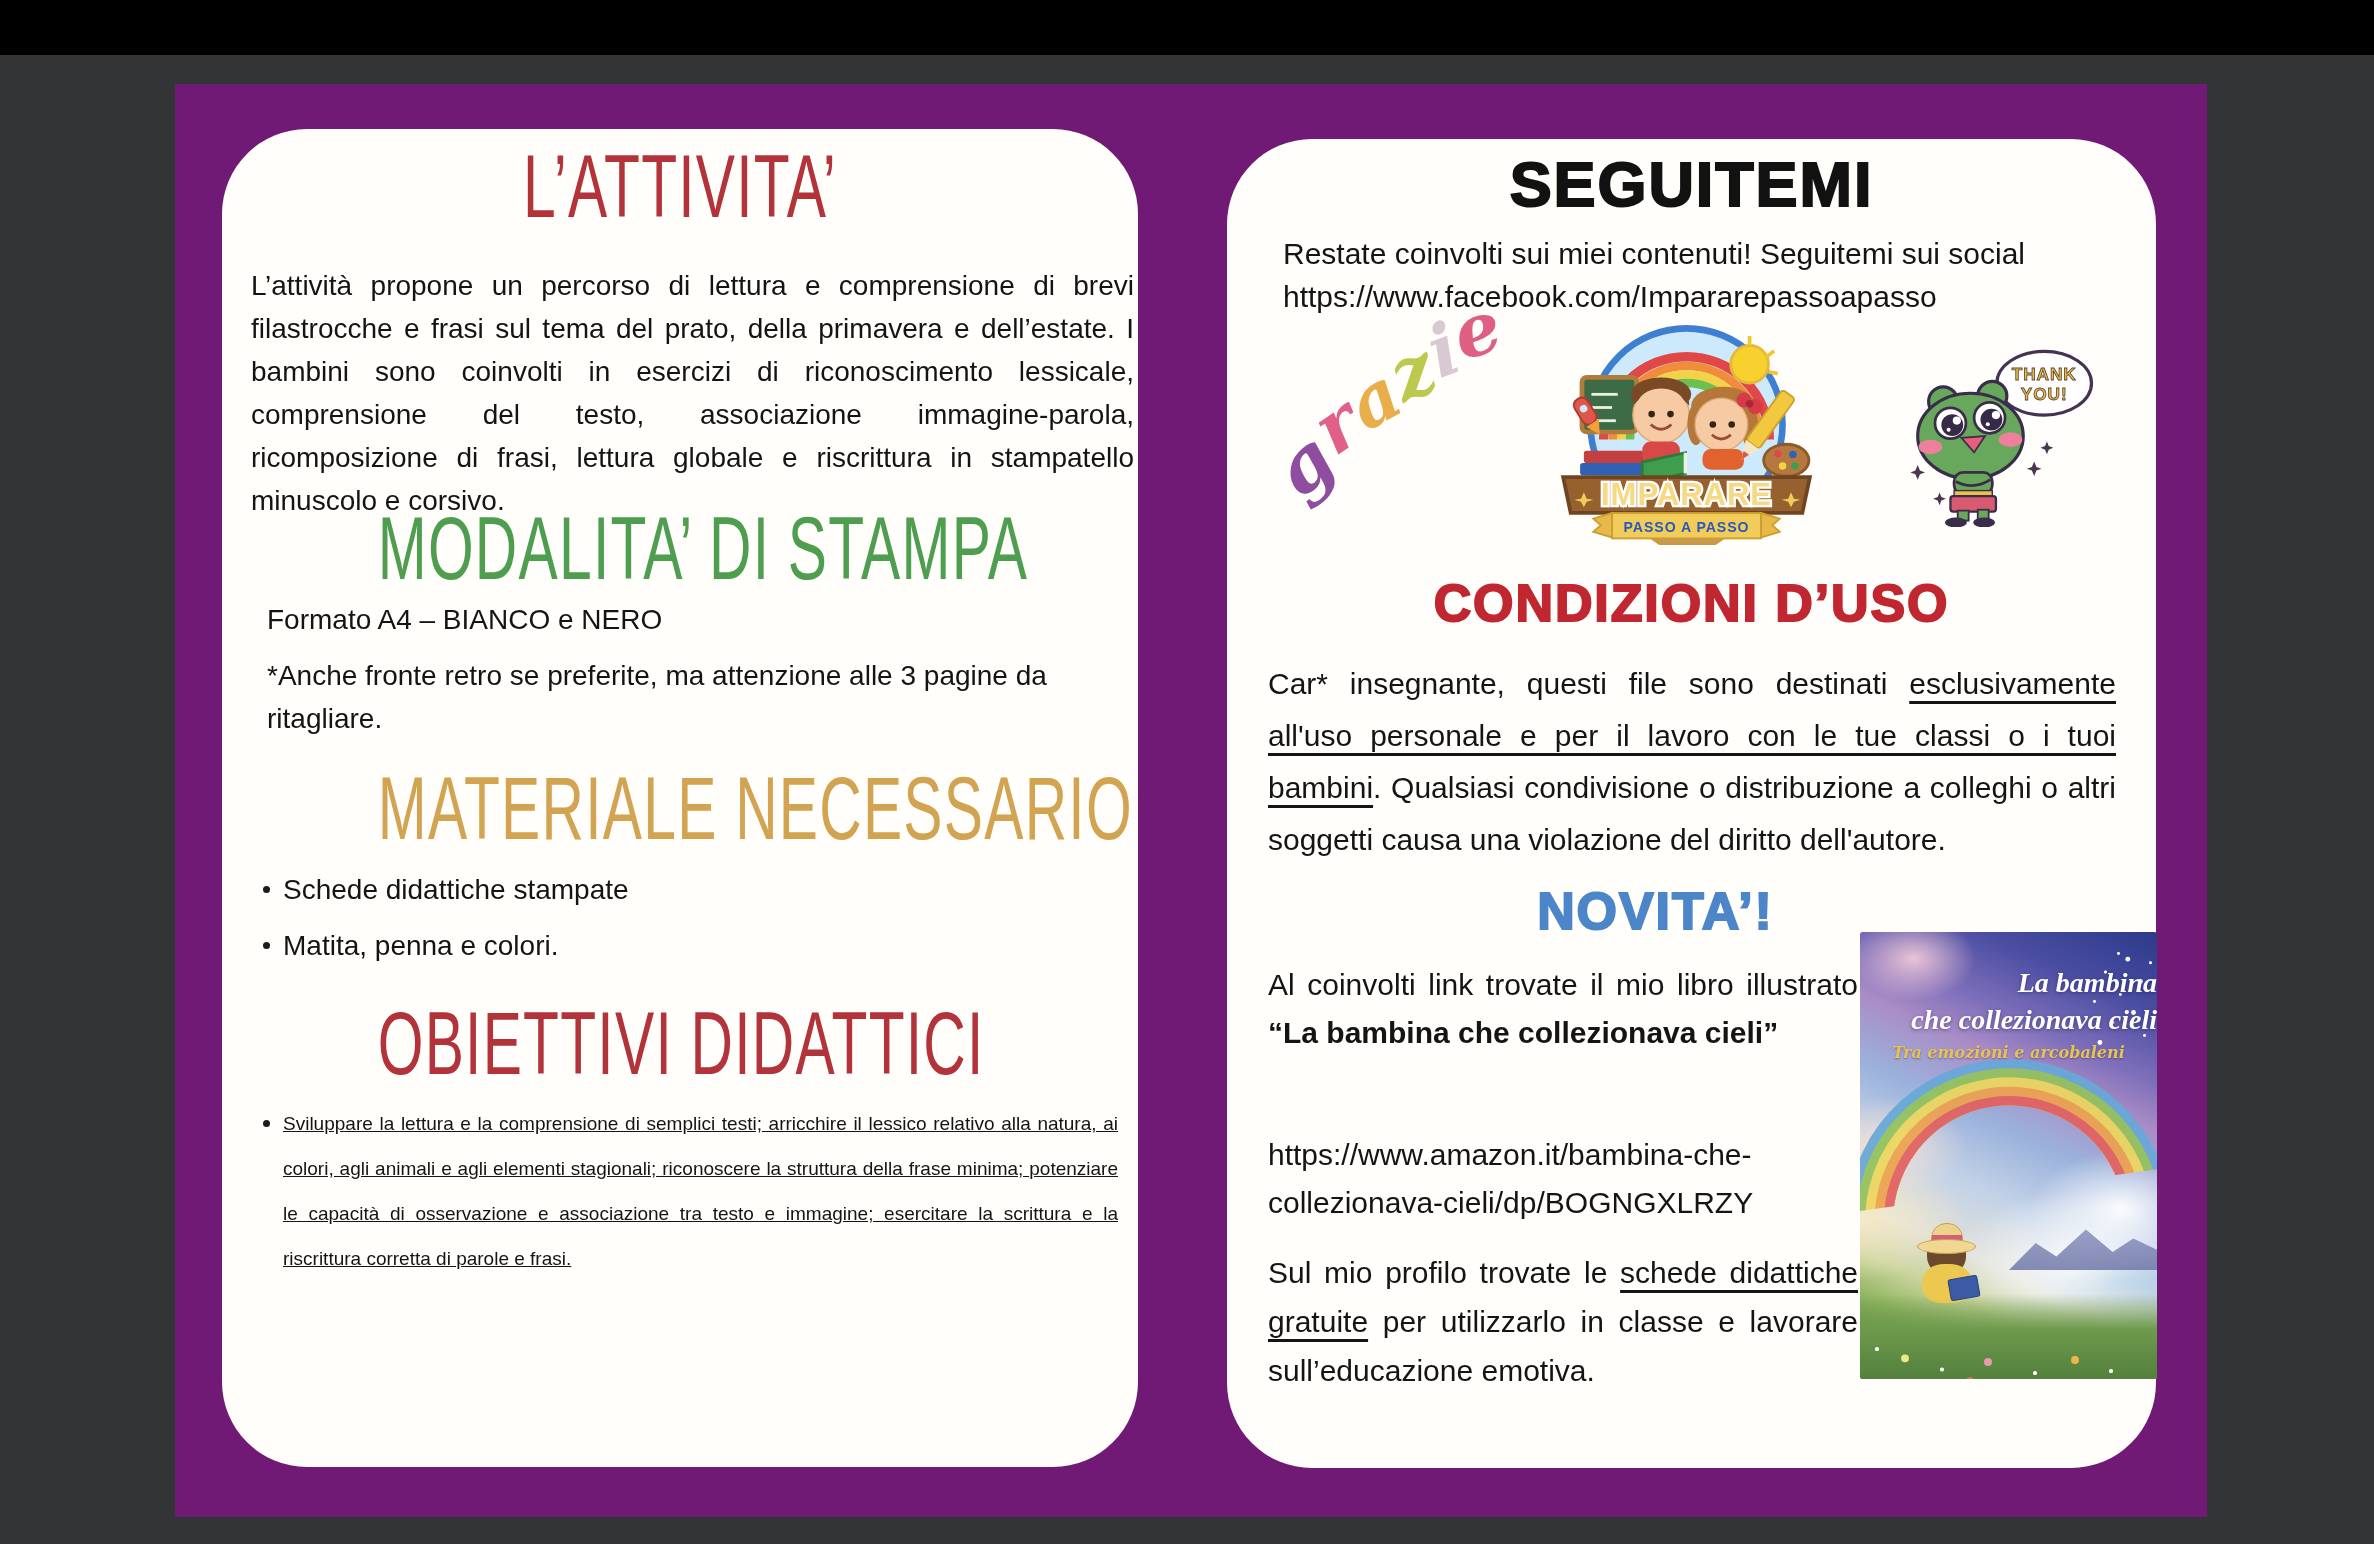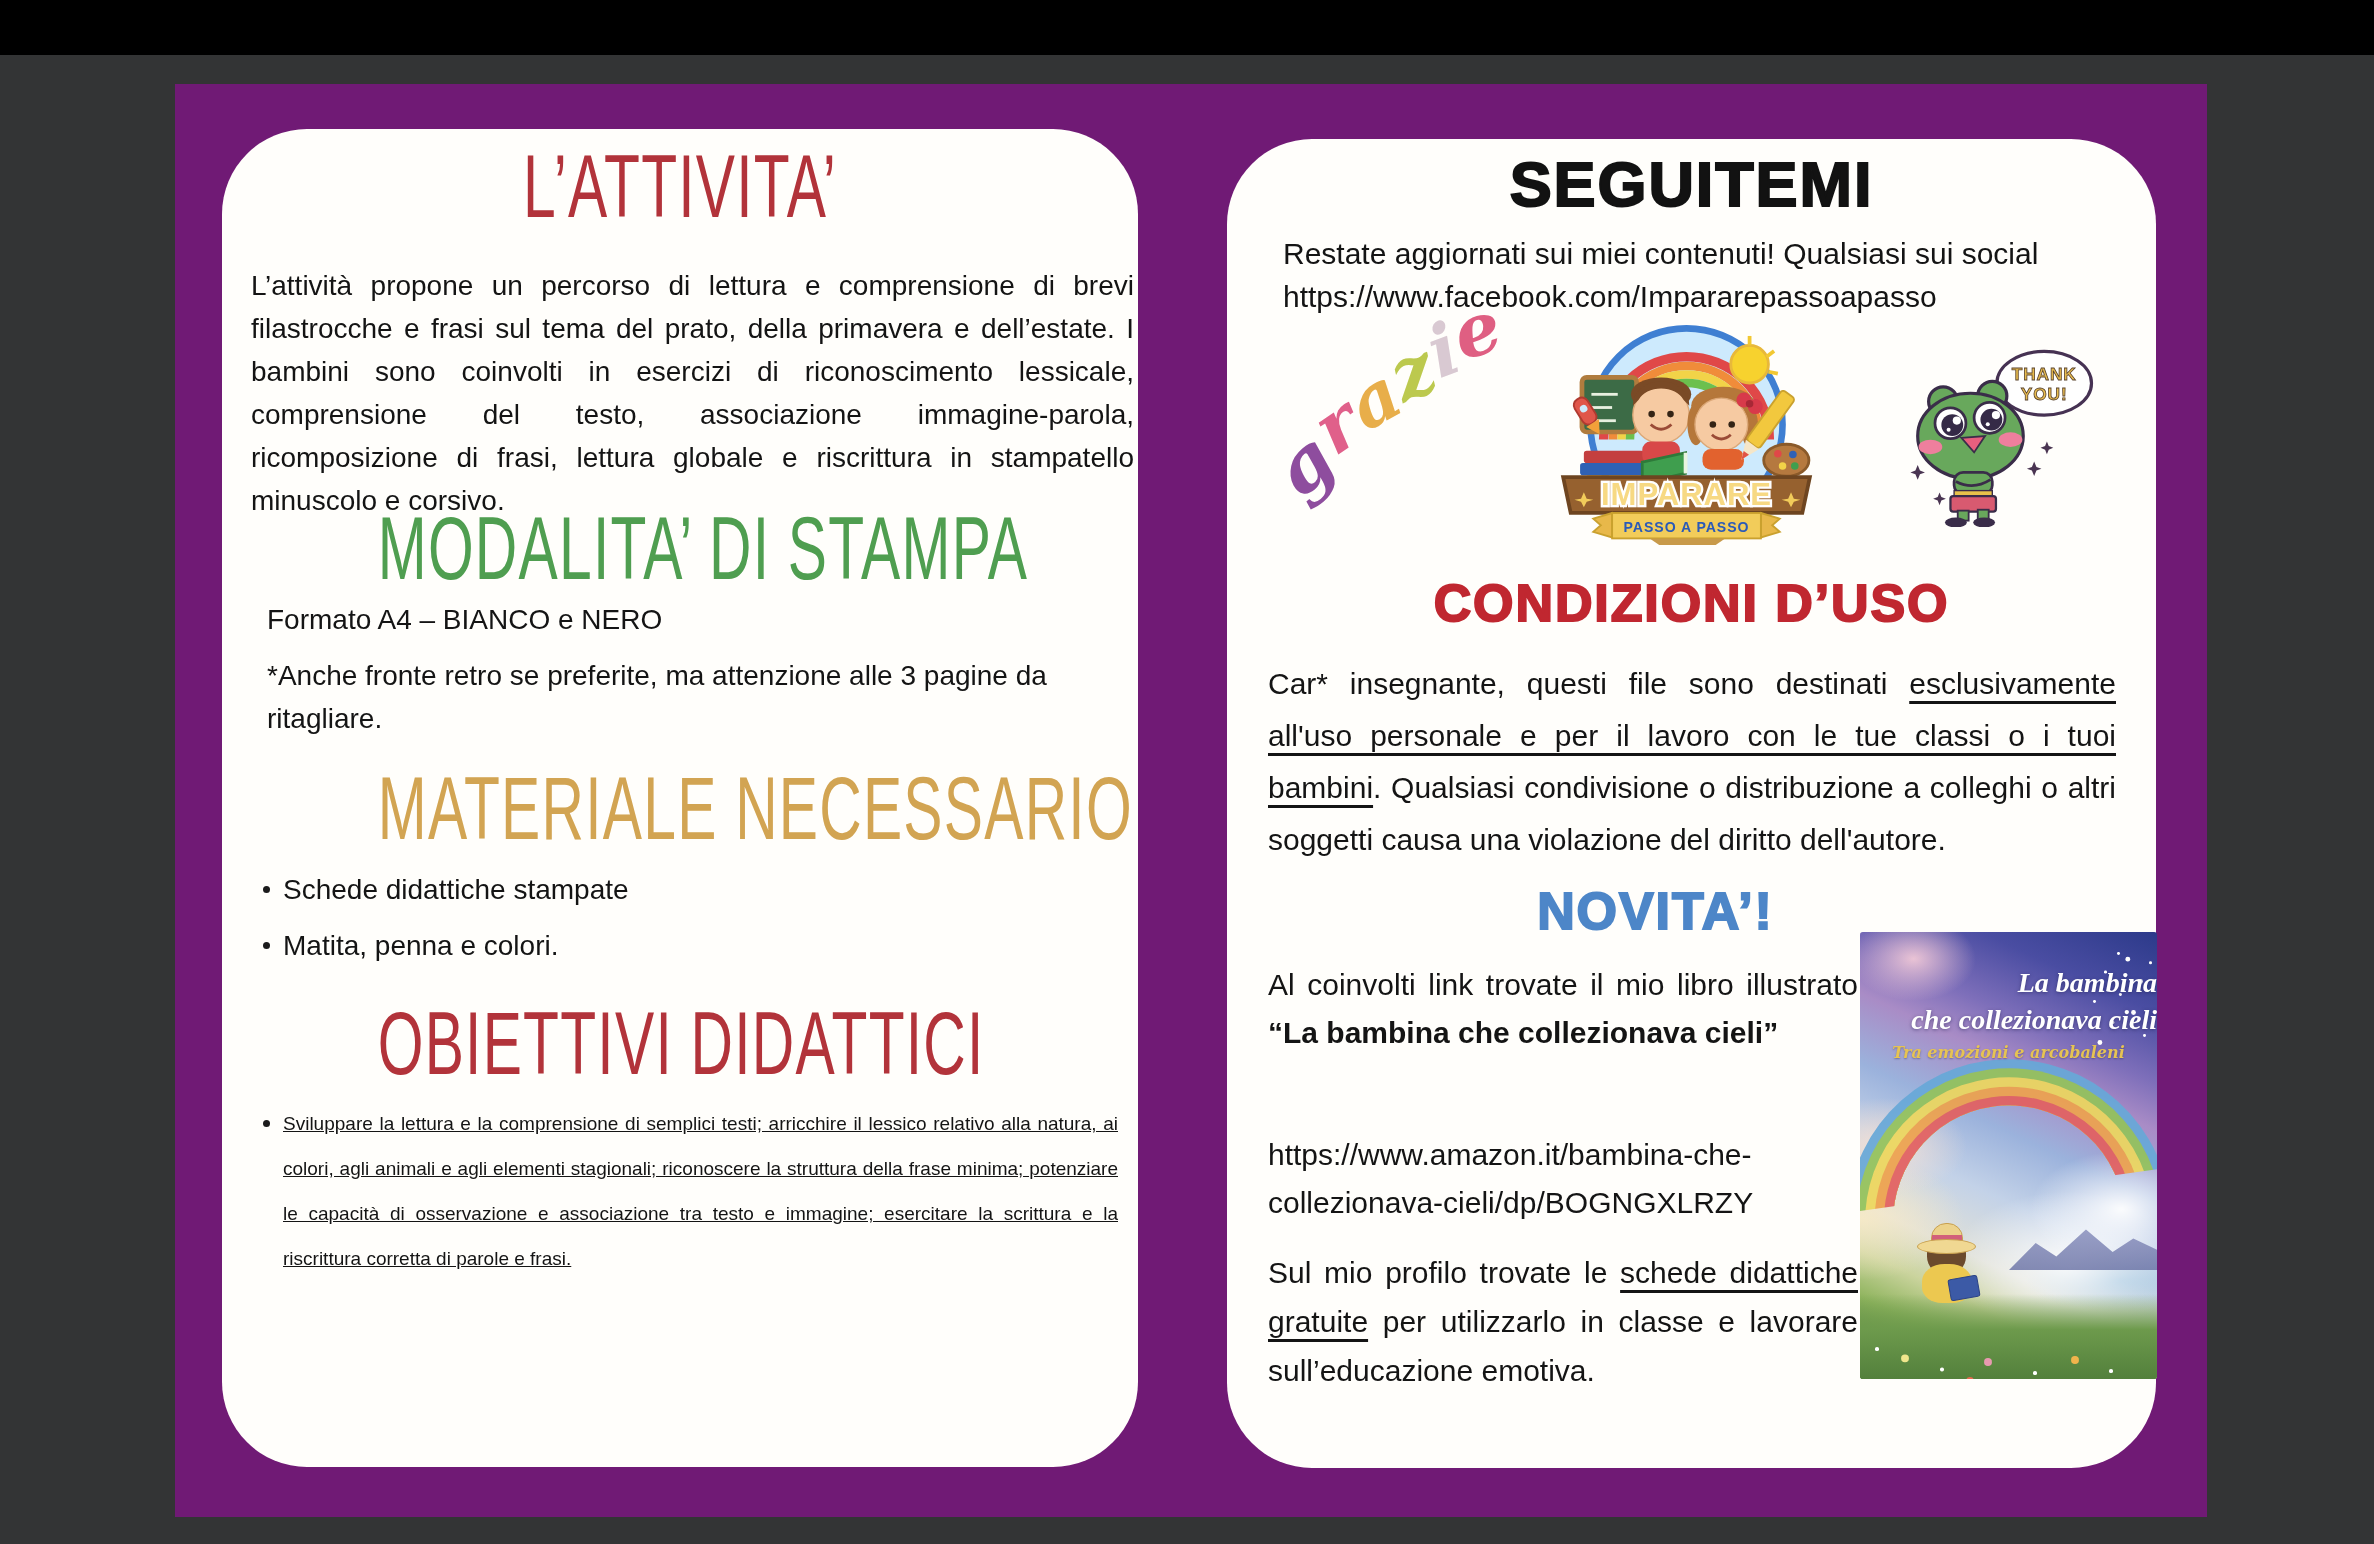--- a/index.html
+++ b/index.html
@@ -132,21 +132,21 @@
         <li>Schede didattiche stampate</li>
         <li>Matita, penna e colori.</li>
       </ul>
 
       <div class="deco c-red1" style="top:868px;">OBIETTIVI DIDATTICI</div>
       <div class="goal-item">Sviluppare la lettura e la comprensione di semplici testi; arricchire il lessico relativo alla natura, ai colori, agli animali e agli elementi stagionali; riconoscere la struttura della frase minima; potenziare le capacità di osservazione e associazione tra testo e immagine; esercitare la scrittura e la riscrittura corretta di parole e frasi.</div>
     </div>
 
     <div class="card card-right">
       <div class="fat c-black" style="top:9.3px;font-size:63px;">SEGUITEMI</div>
-      <div class="p-social">Restate aggiornati sui miei contenuti! Qualsiasi sui social</div>
+      <div class="p-social">Restate coinvolti sui miei contenuti! Seguitemi sui social</div>
       <div class="p-fb">https://www.facebook.com/Impararepassoapasso</div>
 
       <div class="grazie"><span>g</span><span>r</span><span>a</span><span>z</span><span>i</span><span>e</span></div>
 
       <div class="logo-box">
         <svg viewBox="0 0 278 240">
           <circle cx="139" cy="112" r="102" fill="#cdeafd" stroke="#3f7fd2" stroke-width="7"></circle>
           <path d="M51,128 A88,88 0 0 1 227,128" stroke="#e04848" stroke-width="10" fill="none"></path>
           <path d="M61,128 A78,78 0 0 1 217,128" stroke="#f08c3a" stroke-width="9" fill="none"></path>
           <path d="M70,128 A69,69 0 0 1 208,128" stroke="#f2d348" stroke-width="9" fill="none"></path>

